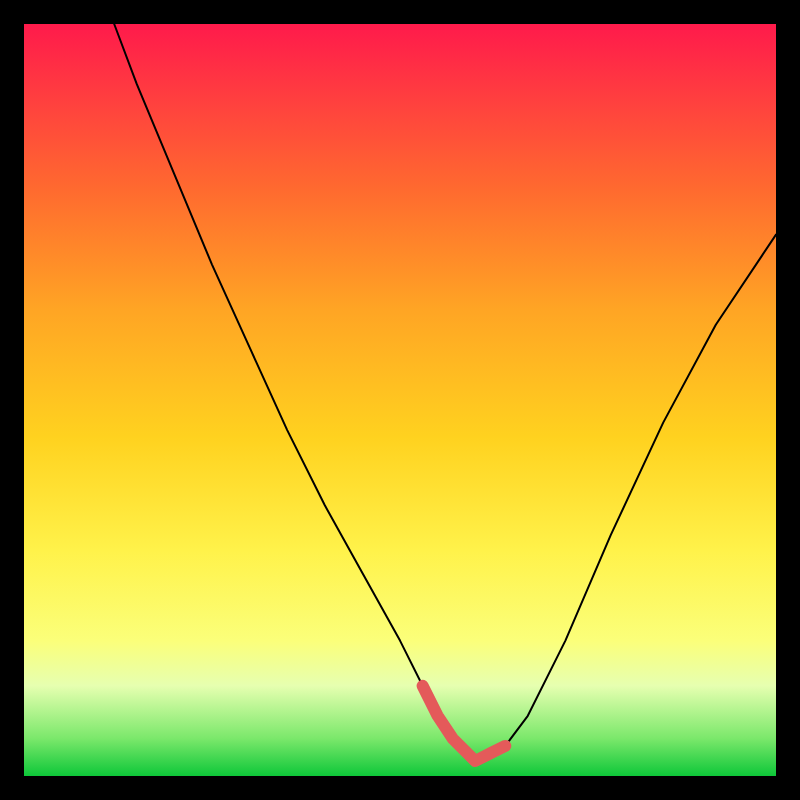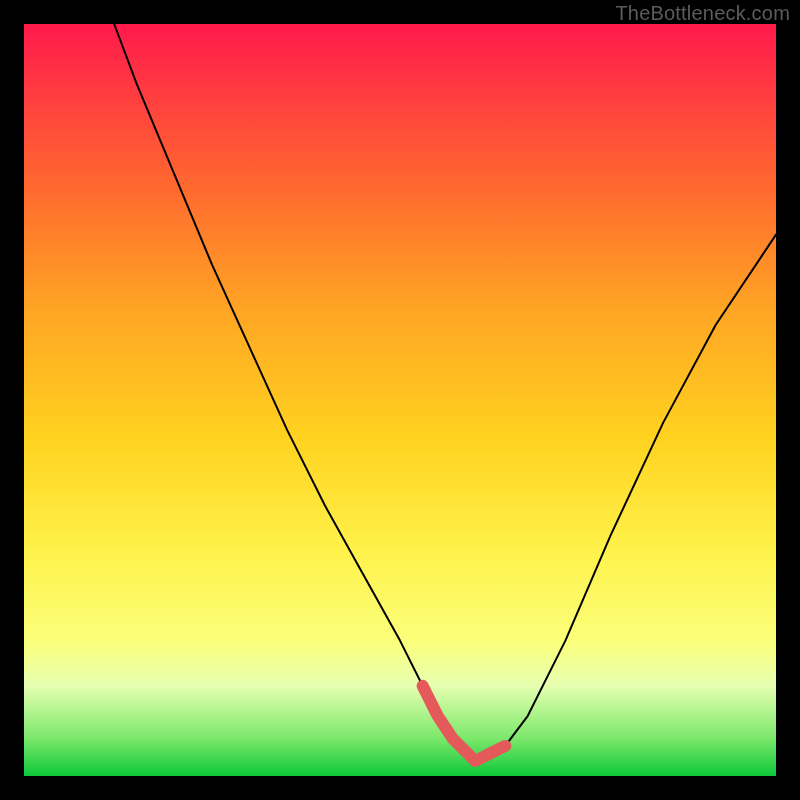--- a/index.html
+++ b/index.html
@@ -59,14 +59,13 @@
 <body>
 
 <div class="frame">
   <div class="plot-area"></div>
 
   <svg class="overlay" viewBox="0 0 752 752" preserveAspectRatio="none">
     <path id="curve-path" fill="none" stroke="#000000" stroke-width="2" stroke-linecap="round" stroke-linejoin="round" d="M90.2 0.0 L112.8 60.2 L150.4 150.4 L188.0 240.6 L225.6 323.4 L263.2 406.1 L300.8 481.3 L338.4 549.0 L376.0 616.6 L398.6 661.8 L413.6 691.8 L428.6 714.4 L443.7 729.4 L451.2 737.0 L466.2 729.4 L481.3 721.9 L503.8 691.8 L541.4 616.6 L586.6 511.4 L639.2 398.6 L691.8 300.8 L752.0 210.6"></path>
     <path id="highlight-path" fill="none" stroke="#e45a5a" stroke-width="12" stroke-linecap="round" stroke-linejoin="round" d="M398.6 661.8 L413.6 691.8 L428.6 714.4 L443.7 729.4 L451.2 737.0 L466.2 729.4 L481.3 721.9"></path>
   </svg>
 
-  <div class="watermark">TheBottleneck.com</div>
 </div>
 
 </body></html>

